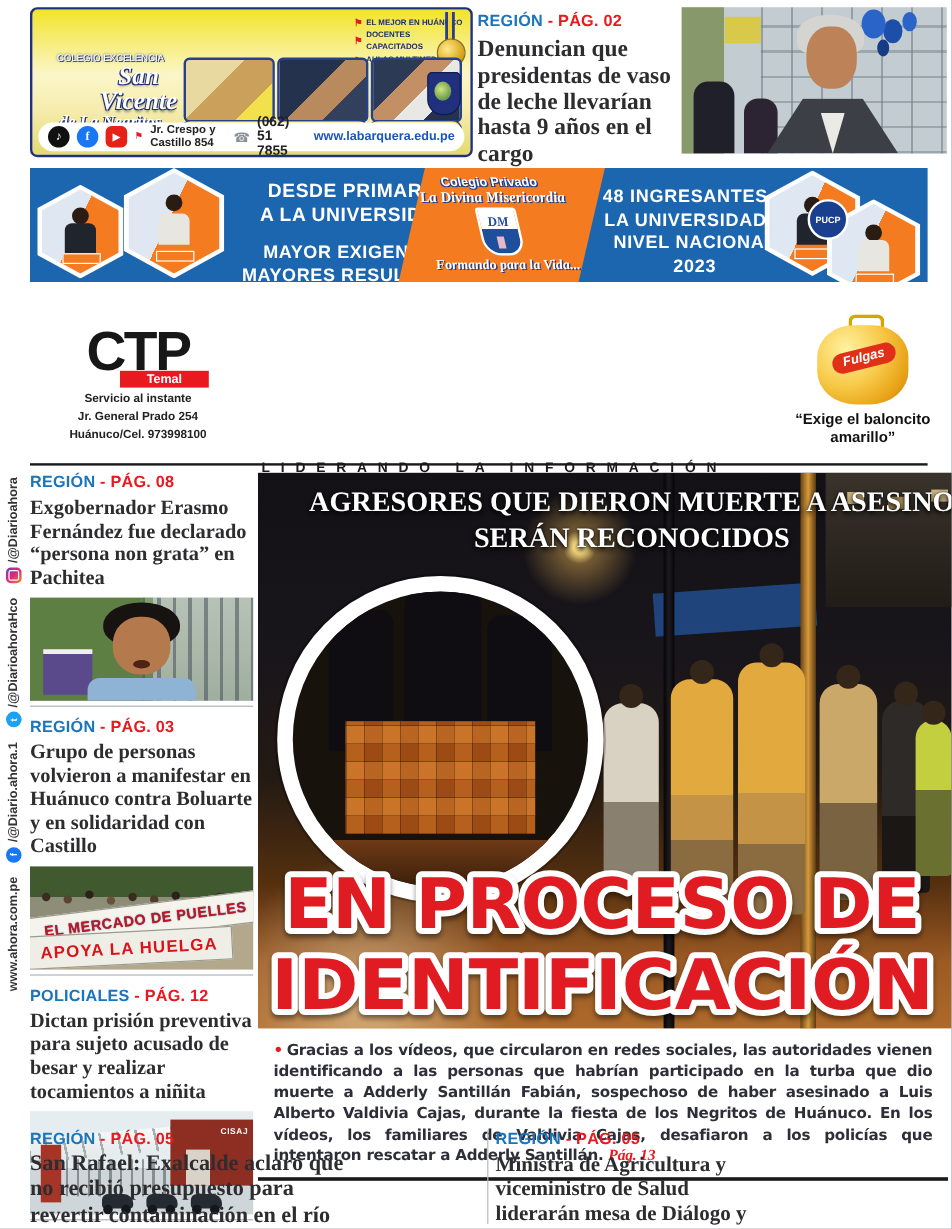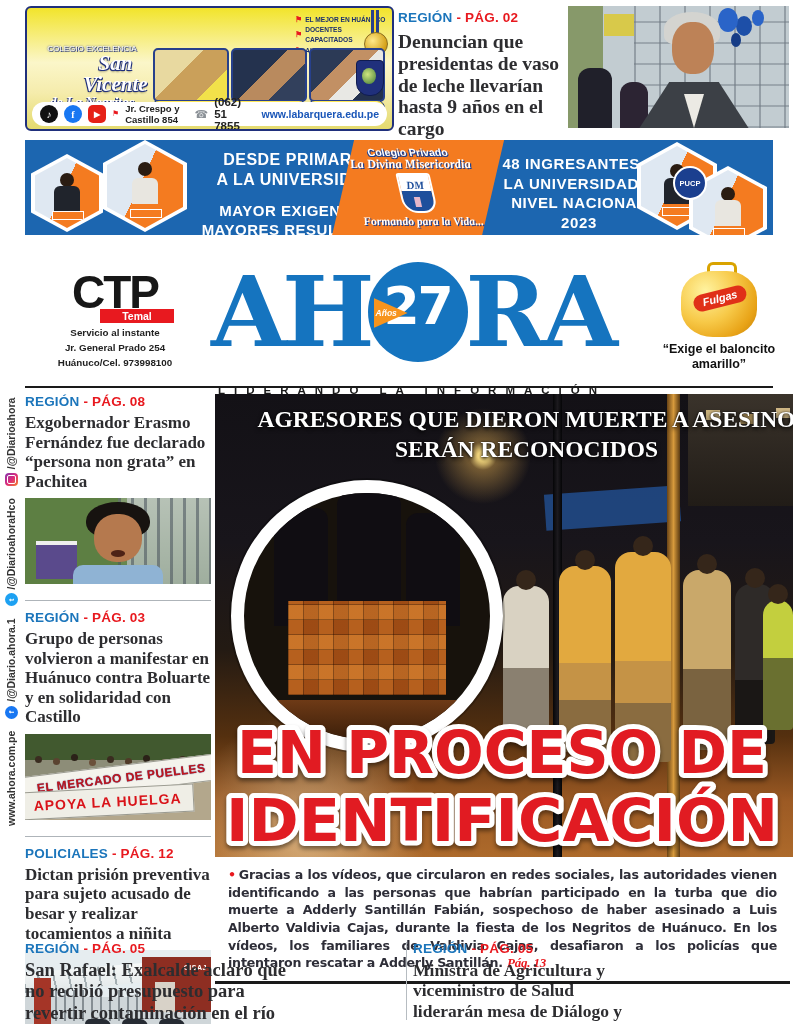--- a/index.html
+++ b/index.html
@@ -123,21 +123,21 @@
            transform:rotate(-90deg) translateX(-438px);display:flex;align-items:center;gap:12px;padding-left:4px;}
   .rail-item{display:flex;align-items:center;gap:4px;font-size:10.5px;font-weight:bold;color:#333;white-space:nowrap;}
   .ric{width:13px;height:13px;border-radius:50%;color:#fff;font-size:8px;font-weight:bold;
        display:flex;align-items:center;justify-content:center;flex:0 0 auto;}
   .ric.fb{background:#1877f2;} .ric.tw{background:#1da1f2;}
   .ric.ig{background:linear-gradient(45deg,#f58529,#dd2a7b,#8134af);border-radius:4px;}
   .ric.ig i{width:7px;height:7px;border:1.5px solid #fff;border-radius:2px;display:block;}
 
   
   .lc{left:25px;top:394px;width:186px;}
-  .lc-story{padding-bottom:16px;margin-bottom:9px;border-bottom:1.5px solid #aeb4b9;}
+  .lc-story{padding-bottom:4px;margin-bottom:9px;border-bottom:1.5px solid #aeb4b9;}
   .lc-story:last-child{margin-bottom:0;}
   .lc .hl{font-size:17px;line-height:1.15;margin-top:4px;}
   .lc .photo{height:86px;margin-top:7px;}
 
   
   .p1{background:linear-gradient(90deg,#5d7f43 0 55%,#9fae9e 55% 100%);}
   .p1 .fence{position:absolute;right:0;top:0;width:50%;height:100%;
      background:repeating-linear-gradient(90deg,rgba(70,80,90,.55) 0 3px,transparent 3px 13px),
                 linear-gradient(rgba(255,255,255,.25),rgba(255,255,255,0));}
   .p1 .sign{position:absolute;left:6%;bottom:6%;width:22%;height:40%;background:#5a4a8c;
@@ -364,28 +364,20 @@
 
 
   <div class="abs ctp">
     <div class="nm">CTP</div>
     <div class="band">Temal</div>
     <div class="sub">Servicio al instante</div>
     <div class="sub">Jr. General Prado 254</div>
     <div class="sub">Huánuco/Cel. 973998100</div>
   </div>
 
-  <div class="abs logo">
-    <span class="lt">AH</span>
-    <span class="circ">
-      <span class="n">27</span>
-      <span class="anios">Años</span>
-    </span>
-    <span class="lt">RA</span>
-  </div>
   <div class="abs tagline">LIDERANDO LA INFORMACIÓN</div>
 
   <div class="abs fulgas">
     <div class="cyl">
       <i class="top"></i>
         <i class="body"></i>
       <span class="lbl">Fulgas</span>
     </div>
     <div class="ful-quote">“Exige el baloncito amarillo”</div>
   </div>

